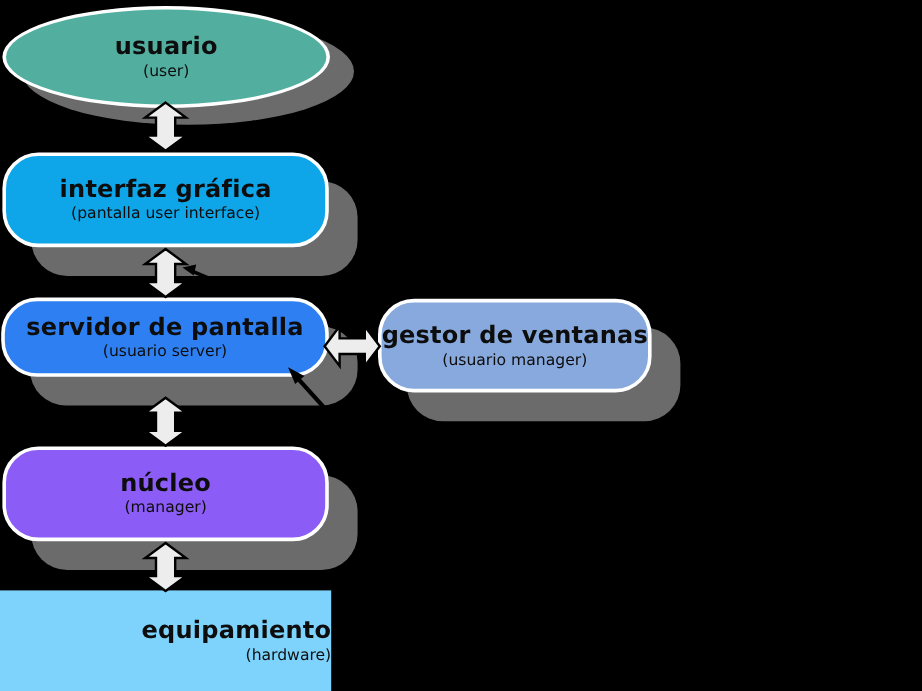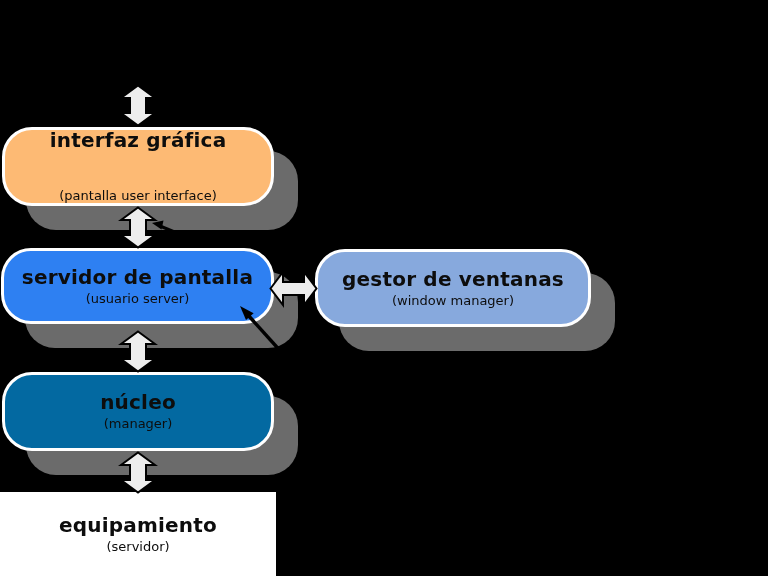--- a/index.html
+++ b/index.html
@@ -23,66 +23,70 @@
   .rounded {
     border: 3px solid #ffffff; border-radius: 30px;
     box-shadow: 24px 24px 0 0 #6b6b6b;
   }
   #node-usuario {
     left: 2px; top: 5px; width: 273px; height: 85px;
     border-radius: 50%; border: 3px solid #ffffff;
     box-shadow: 18px 12px 0 2px #6b6b6b;
   }
   #node-interfaz  { left: 2px;   top: 127px; width: 272px; height: 79px; }
-  #node-servidor  { left: 1px;   top: 248px; width: 273px; height: 76px; }
-  #node-gestor    { left: 315px; top: 249px; width: 276px; height: 78px; }
+  #node-servidor  { left: 1px;   top: 248px; width: 273px; height: 66px; }
+  #node-gestor    { left: 315px; top: 249px; width: 228px; height: 78px; }
   #node-nucleo    { left: 2px;   top: 372px; width: 272px; height: 79px; }
   #node-equipamiento {
     left: 0px; top: 492px; width: 276px; height: 84px;
     border: none; border-radius: 0; box-shadow: none;
   }
   .conn { position: absolute; z-index: 5; }
   .ann  { position: absolute; z-index: 6; }
   #arrow-user-gui       { left: 118px; top: 84px;  }
   #arrow-gui-server     { left: 118px; top: 206px; }
   #arrow-server-kernel  { left: 118px; top: 330px; }
   #arrow-kernel-hw      { left: 118px; top: 451px; }
   #arrow-server-wm      { left: 269px; top: 269px; }
   #annotation-protocol-arrow { left: 225px; top: 295px; }
   #annotation-small-arrow    { left: 145px; top: 215px; }
 </style>
 </head>
 <body>
 
 <div id="stage">
 
+  <div class="node" id="node-usuario" style="background-color: rgb(82, 175, 160);">
+    <div class="label">usuario</div>
+    <div class="sublabel">(user)</div>
+  </div>
 
-  <div class="node rounded" id="node-interfaz" style="background-color: #fdba74; justify-content: space-between;">
+  <div class="node rounded" id="node-interfaz" style="background-color: #0ea5e9;">
     <div class="label">interfaz gráfica</div>
     <div class="sublabel">(pantalla user interface)</div>
   </div>
 
   <div class="node rounded" id="node-servidor" style="background-color: rgb(46, 128, 242);">
     <div class="label">servidor de pantalla</div>
     <div class="sublabel">(usuario server)</div>
   </div>
 
   <div class="node rounded" id="node-gestor" style="background-color: rgb(135, 169, 221);">
     <div class="label">gestor de ventanas</div>
-    <div class="sublabel">(window manager)</div>
+    <div class="sublabel">(usuario manager)</div>
   </div>
 
-  <div class="node rounded" id="node-nucleo" style="background-color: #0369a1;">
+  <div class="node rounded" id="node-nucleo" style="background-color: #8b5cf6;">
     <div class="label">núcleo</div>
     <div class="sublabel">(manager)</div>
   </div>
 
-  <div class="node" id="node-equipamiento" style="background-color: #ffffff;">
+  <div class="node" id="node-equipamiento" style="background-color: #7dd3fc; align-items: flex-end;">
     <div class="label">equipamiento</div>
-    <div class="sublabel">(servidor)</div>
+    <div class="sublabel">(hardware)</div>
   </div>
 
   <svg class="conn" id="arrow-user-gui" width="40" height="43" viewBox="0 0 40 43">
     <polygon points="20,1.5 37,14 28,14 28,29 37,29 20,41.5 3,29 12,29 12,14 3,14" fill="#ededed" stroke="#000000" stroke-width="2"></polygon>
   </svg>
   <svg class="conn" id="arrow-gui-server" width="40" height="43" viewBox="0 0 40 43">
     <polygon points="20,1.5 37,14 28,14 28,29 37,29 20,41.5 3,29 12,29 12,14 3,14" fill="#ededed" stroke="#000000" stroke-width="2"></polygon>
   </svg>
   <svg class="conn" id="arrow-server-kernel" width="40" height="43" viewBox="0 0 40 43">
     <polygon points="20,1.5 37,14 28,14 28,29 37,29 20,41.5 3,29 12,29 12,14 3,14" fill="#ededed" stroke="#000000" stroke-width="2"></polygon>

